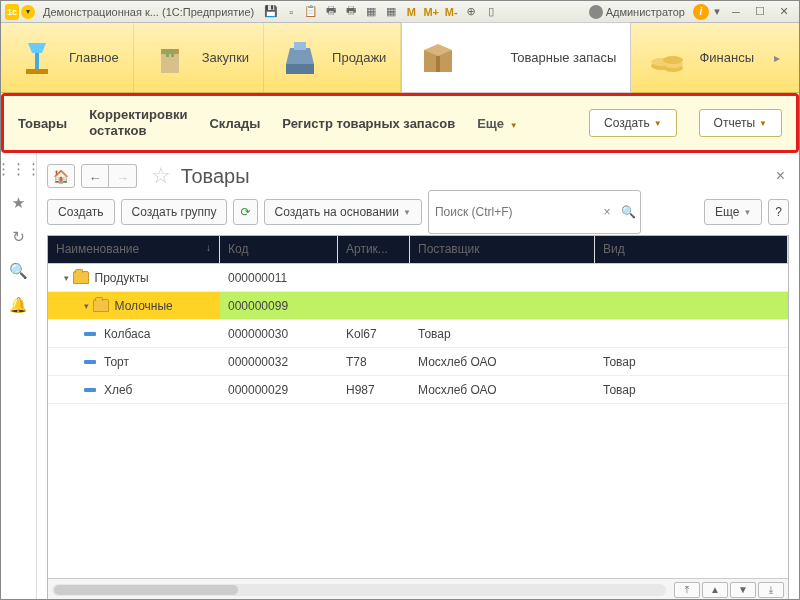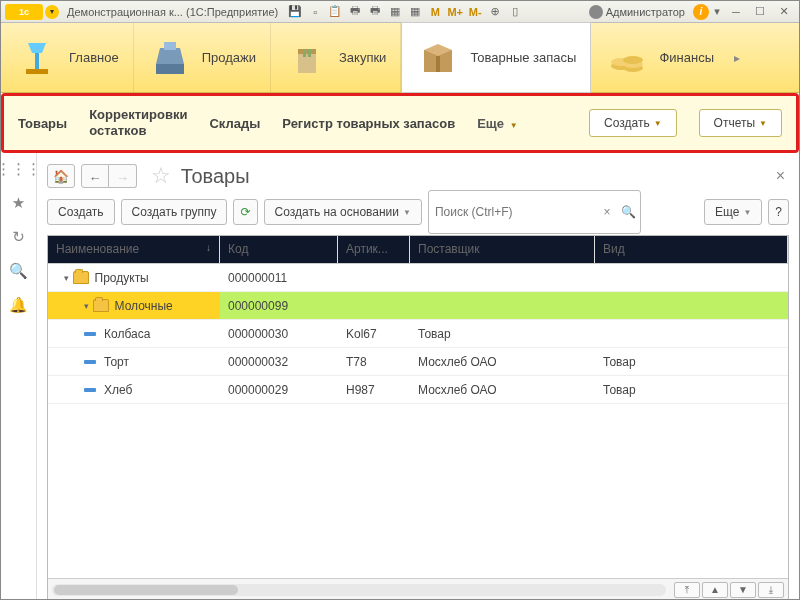--- a/index.html
+++ b/index.html
@@ -1,33 +1,33 @@
 <!DOCTYPE html>
 <html><head>
 <meta charset="utf-8">
 <style>
   * { box-sizing: border-box; margin: 0; padding: 0; }
   body { font-family: Arial, sans-serif; font-size: 12px; color: #333; background: #fff; width: 800px; height: 600px; overflow: hidden; border: 1px solid #888; }
 
   
   .titlebar { height: 22px; background: linear-gradient(#f5f5f0,#e8e8e0); display: flex; align-items: center; padding: 0 4px; border-bottom: 1px solid #bbb; gap: 2px; }
-  .titlebar .app-icon { width: 38px; height: 16px; background: #ffc800; border-radius: 3px; font-size: 9px; font-weight: bold; color: #fff; text-align:center; line-height:16px; }
+  .titlebar .app-icon { width: 14px; height: 16px; background: #ffc800; border-radius: 3px; font-size: 9px; font-weight: bold; color: #fff; text-align:center; line-height:16px; }
   .titlebar .dd { width: 14px; height: 14px; background:#ffc800; border-radius:50%; font-size:8px; text-align:center; line-height:14px; }
   .titlebar .title { flex: 0 0 auto; margin: 0 6px; font-size: 11px; color: #555; text-align: right; }
   .titlebar .tb-btn { width: 18px; height: 16px; display:flex; align-items:center; justify-content:center; font-size:11px; color:#666; }
   .titlebar .spacer { flex: 1; }
   .titlebar .user { display:flex; align-items:center; gap:3px; font-size:11px; color:#555; margin:0 6px; }
   .titlebar .user-icon { width:14px; height:14px; background:#888; border-radius:50%; }
   .titlebar .info-icon { width:16px; height:16px; border-radius:50%; background:#ffa500; color:#fff; font-size:10px; text-align:center; line-height:16px; font-style:italic; font-weight:bold; }
   .titlebar .win-btn { width:22px; height:16px; display:flex; align-items:center; justify-content:center; font-size:11px; color:#666; }
 
   
   .mainnav { height: 70px; background: linear-gradient(#fff1b8,#ffe273); display:flex; border-bottom:1px solid #d4b852; }
   .mainnav .section { flex:0 0 auto; display:flex; align-items:center; padding:12px 14px; border-right:1px solid rgba(0,0,0,0.08); cursor:pointer; }
-  .mainnav .section.active { background:#fff; border:1px solid #ccc; margin:-1px 0; }
+  .mainnav .section.active { background:#fff; border:1px solid #ccc; margin:-1px 0;gap:40px; }
   .mainnav .icon { width:44px; height:44px; display:flex; align-items:center; justify-content:center; margin-right:10px; }
   .mainnav .label { font-size:13px; color:#444; }
   .mainnav .more { width:18px; display:flex; align-items:center; justify-content:center; color:#888; }
 
   
   .subnav-wrap { border:3px solid #e21d1d; border-radius:4px; margin:0; }
   .subnav { height: 54px; background:#fffbdf; display:flex; align-items:center; padding:0 14px; gap:22px; }
   .subnav .link { font-size:13px; color:#444; cursor:pointer;font-weight:bold; }
   .subnav .link.bold { font-weight:bold; }
   .subnav .link.two { line-height:1.2; }
@@ -135,38 +135,38 @@
       <svg width="38" height="38" viewBox="0 0 38 38">
           <rect x="8" y="30" width="22" height="5" fill="#c98a00"></rect>
           <rect x="17" y="14" width="4" height="16" fill="#4ad"></rect>
           <polygon points="10,4 28,4 24,14 14,14" fill="#6cf"></polygon>
         </svg>
     </div>
     <span class="label">Главное</span>
   </div>
   <div class="section">
     <div class="icon">
-      <svg width="40" height="40" viewBox="0 0 40 40">
-          <rect x="6" y="26" width="28" height="10" fill="#5a7a9a"></rect>
-          <polygon points="10,10 30,10 34,26 6,26" fill="#7a9aba"></polygon>
-          <rect x="14" y="4" width="12" height="8" fill="#9bd"></rect>
-        </svg>
-    </div>
-    <span class="label">Продажи</span>
-  </div>
-  <div class="section">
-    <div class="icon">
       <svg width="38" height="38" viewBox="0 0 38 38">
           <rect x="10" y="10" width="18" height="24" fill="#d8c08a"></rect>
           <rect x="10" y="10" width="18" height="5" fill="#b89850"></rect>
           <rect x="15" y="10" width="3" height="8" fill="#8a6"></rect>
           <rect x="20" y="10" width="3" height="8" fill="#8a6"></rect>
         </svg>
     </div>
     <span class="label">Закупки</span>
+  </div>
+  <div class="section">
+    <div class="icon">
+      <svg width="40" height="40" viewBox="0 0 40 40">
+          <rect x="6" y="26" width="28" height="10" fill="#5a7a9a"></rect>
+          <polygon points="10,10 30,10 34,26 6,26" fill="#7a9aba"></polygon>
+          <rect x="14" y="4" width="12" height="8" fill="#9bd"></rect>
+        </svg>
+    </div>
+    <span class="label">Продажи</span>
   </div>
   <div class="section active">
     <div class="icon">
       <svg width="40" height="40" viewBox="0 0 40 40">
           <rect x="6" y="12" width="28" height="22" fill="#c49a5a"></rect>
           <polygon points="6,12 20,6 34,12 20,18" fill="#dab47a"></polygon>
           <rect x="18" y="18" width="4" height="16" fill="#a87a3a"></rect>
         </svg>
     </div>
     <span class="label">Товарные запасы</span>

